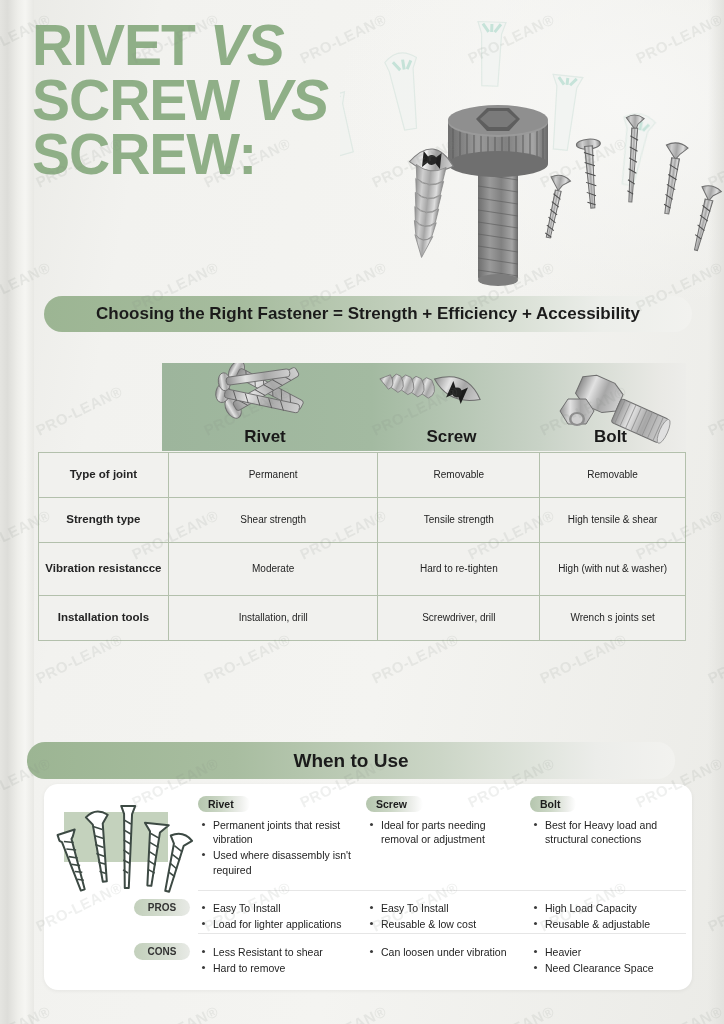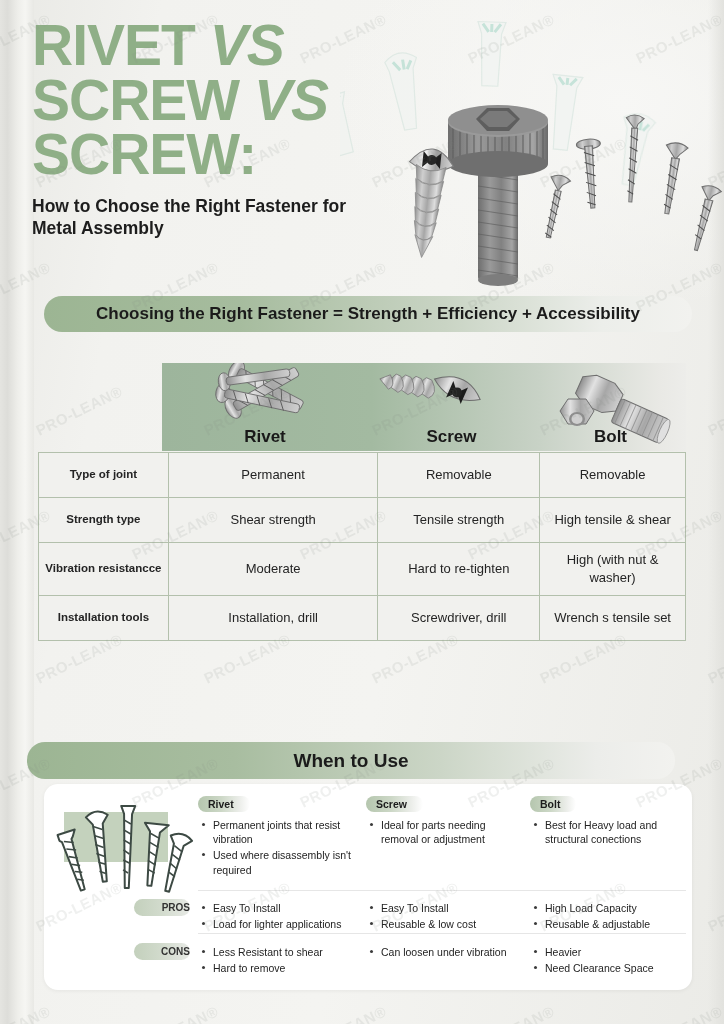--- a/index.html
+++ b/index.html
@@ -136,21 +136,21 @@
   .cmp-table {
     position: absolute;
     left: 38px; top: 452px;
     width: 648px;
     border-collapse: collapse;
     z-index: 3;
     background: #f1f1ee;
   }
   .cmp-table td {
     border: 1px solid #b3c0ac;
-    font-size: 13px;
+    font-size: 10px;
     color: #242424;
     text-align: center;
     vertical-align: middle;
     padding: 6px 6px;
     line-height: 1.35;
   }
   .cmp-table td.rowlabel {
     font-weight: 700;
     font-size: 11.5px;
     width: 130px;
@@ -240,21 +240,21 @@
     height: 1px;
     background: #e6e6e6;
   }
   .div-1 { top: 106px; }
   .div-2 { top: 149px; }
 
   .pc-pill {
     position: absolute;
     left: 90px;
     width: 56px;
-    text-align: right;
+    text-align: center;
     font-size: 10px;
     font-weight: 700;
     color: #333;
     padding: 3px 0;
     border-radius: 10px;
     background: linear-gradient(90deg, #c3d0bc 0%, #d2dbcd 50%, #e8eae6 100%);
   }
   .pc-pros { top: 115px; }
   .pc-cons { top: 159px; }
 
@@ -383,21 +383,20 @@
       </g>
     </svg>
   </div>
 
   <div class="title-block">
     <div class="maintitle">
       <div><span>RIVET </span><span class="it">VS</span></div>
       <div><span>SCREW </span><span class="it">VS</span></div>
       <div><span>SCREW:</span></div>
     </div>
-    <div class="subtitle">How to Choose the Right Fastener for Metal Assembly</div>
   </div>
 
   <div class="banner">
     <span class="banner-text">Choosing the Right Fastener = Strength + Efficiency + Accessibility</span>
   </div>
 
   <div class="table-head">
     <svg width="524" height="88" viewBox="0 0 524 88" style="position:absolute;left:0;top:0">
       <defs>
         <linearGradient id="mg" x1="0" y1="0" x2="1" y2="0">
@@ -482,21 +481,21 @@
       <tr class="tall">
         <td class="rowlabel">Vibration resistancce</td>
         <td class="c1">Moderate</td>
         <td class="c2">Hard to re-tighten</td>
         <td class="c3">High (with nut &amp; washer)</td>
       </tr>
       <tr>
         <td class="rowlabel">Installation tools</td>
         <td class="c1">Installation, drill</td>
         <td class="c2">Screwdriver, drill</td>
-        <td class="c3">Wrench s tensile set</td>
+        <td class="c3">Wrench s joints set</td>
       </tr>
     </tbody>
   </table>
 
   <div class="wtu-banner">
     <span class="wtu-title">When to Use</span>
   </div>
 
   <div class="wtu-card">
 

